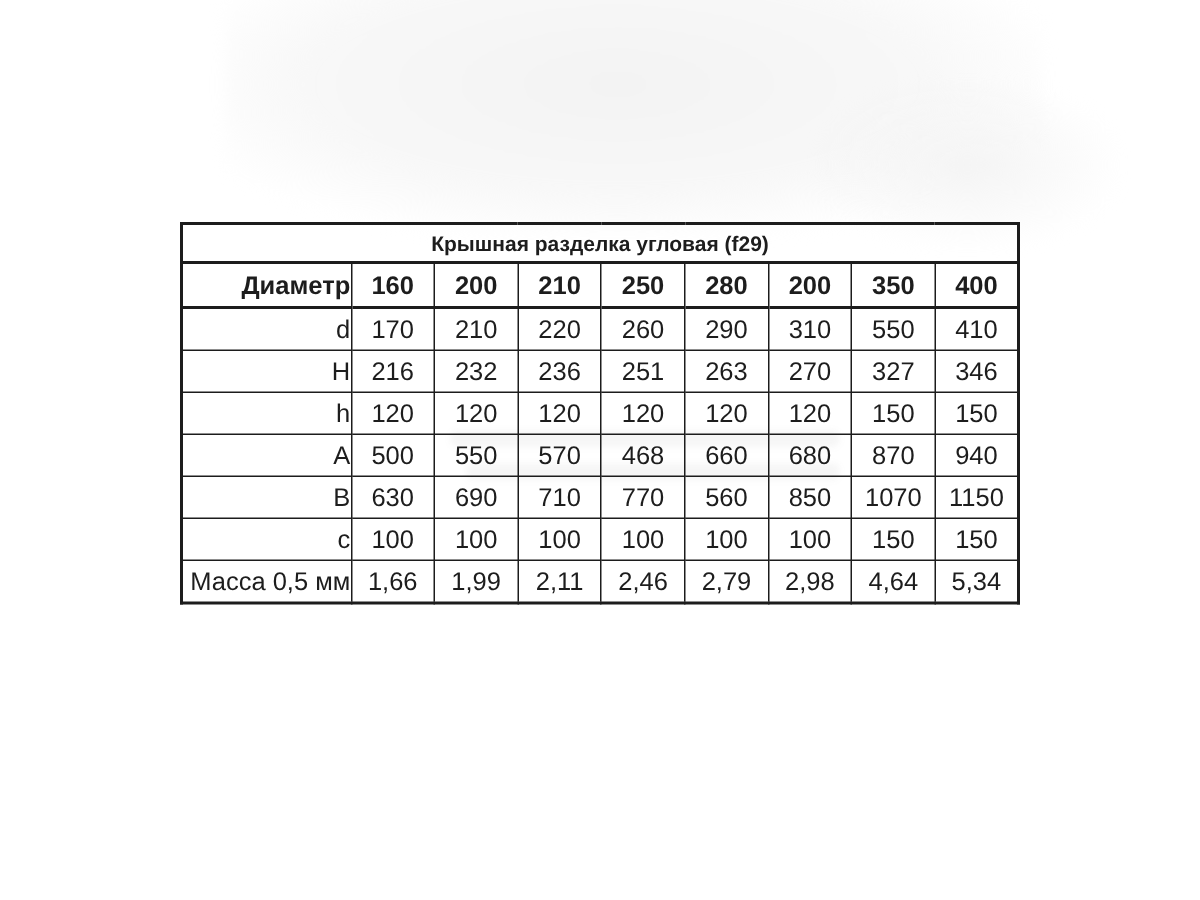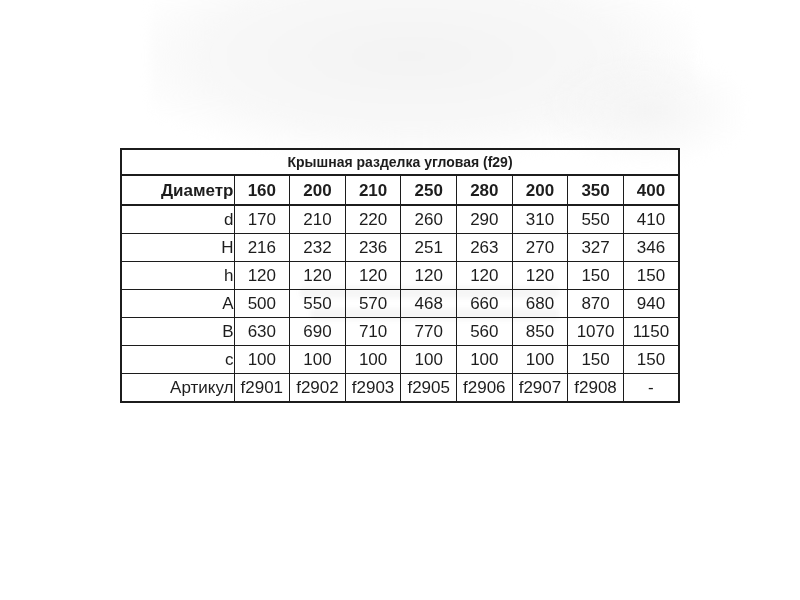--- a/index.html
+++ b/index.html
@@ -173,25 +173,25 @@
           <td>100</td>
           <td>100</td>
           <td>100</td>
           <td>100</td>
           <td>100</td>
           <td>100</td>
           <td>150</td>
           <td>150</td>
         </tr>
         <tr>
-          <td class="label-cell">Артикул</td>
-          <td>f2901</td>
-          <td>f2902</td>
-          <td>f2903</td>
-          <td>f2905</td>
-          <td>f2906</td>
-          <td>f2907</td>
-          <td>f2908</td>
-          <td>-</td>
+          <td class="label-cell">Масса 0,5 мм</td>
+          <td>1,66</td>
+          <td>1,99</td>
+          <td>2,11</td>
+          <td>2,46</td>
+          <td>2,79</td>
+          <td>2,98</td>
+          <td>4,64</td>
+          <td>5,34</td>
         </tr>
       </tbody>
   </table>
 </div>
 
 </body></html>

